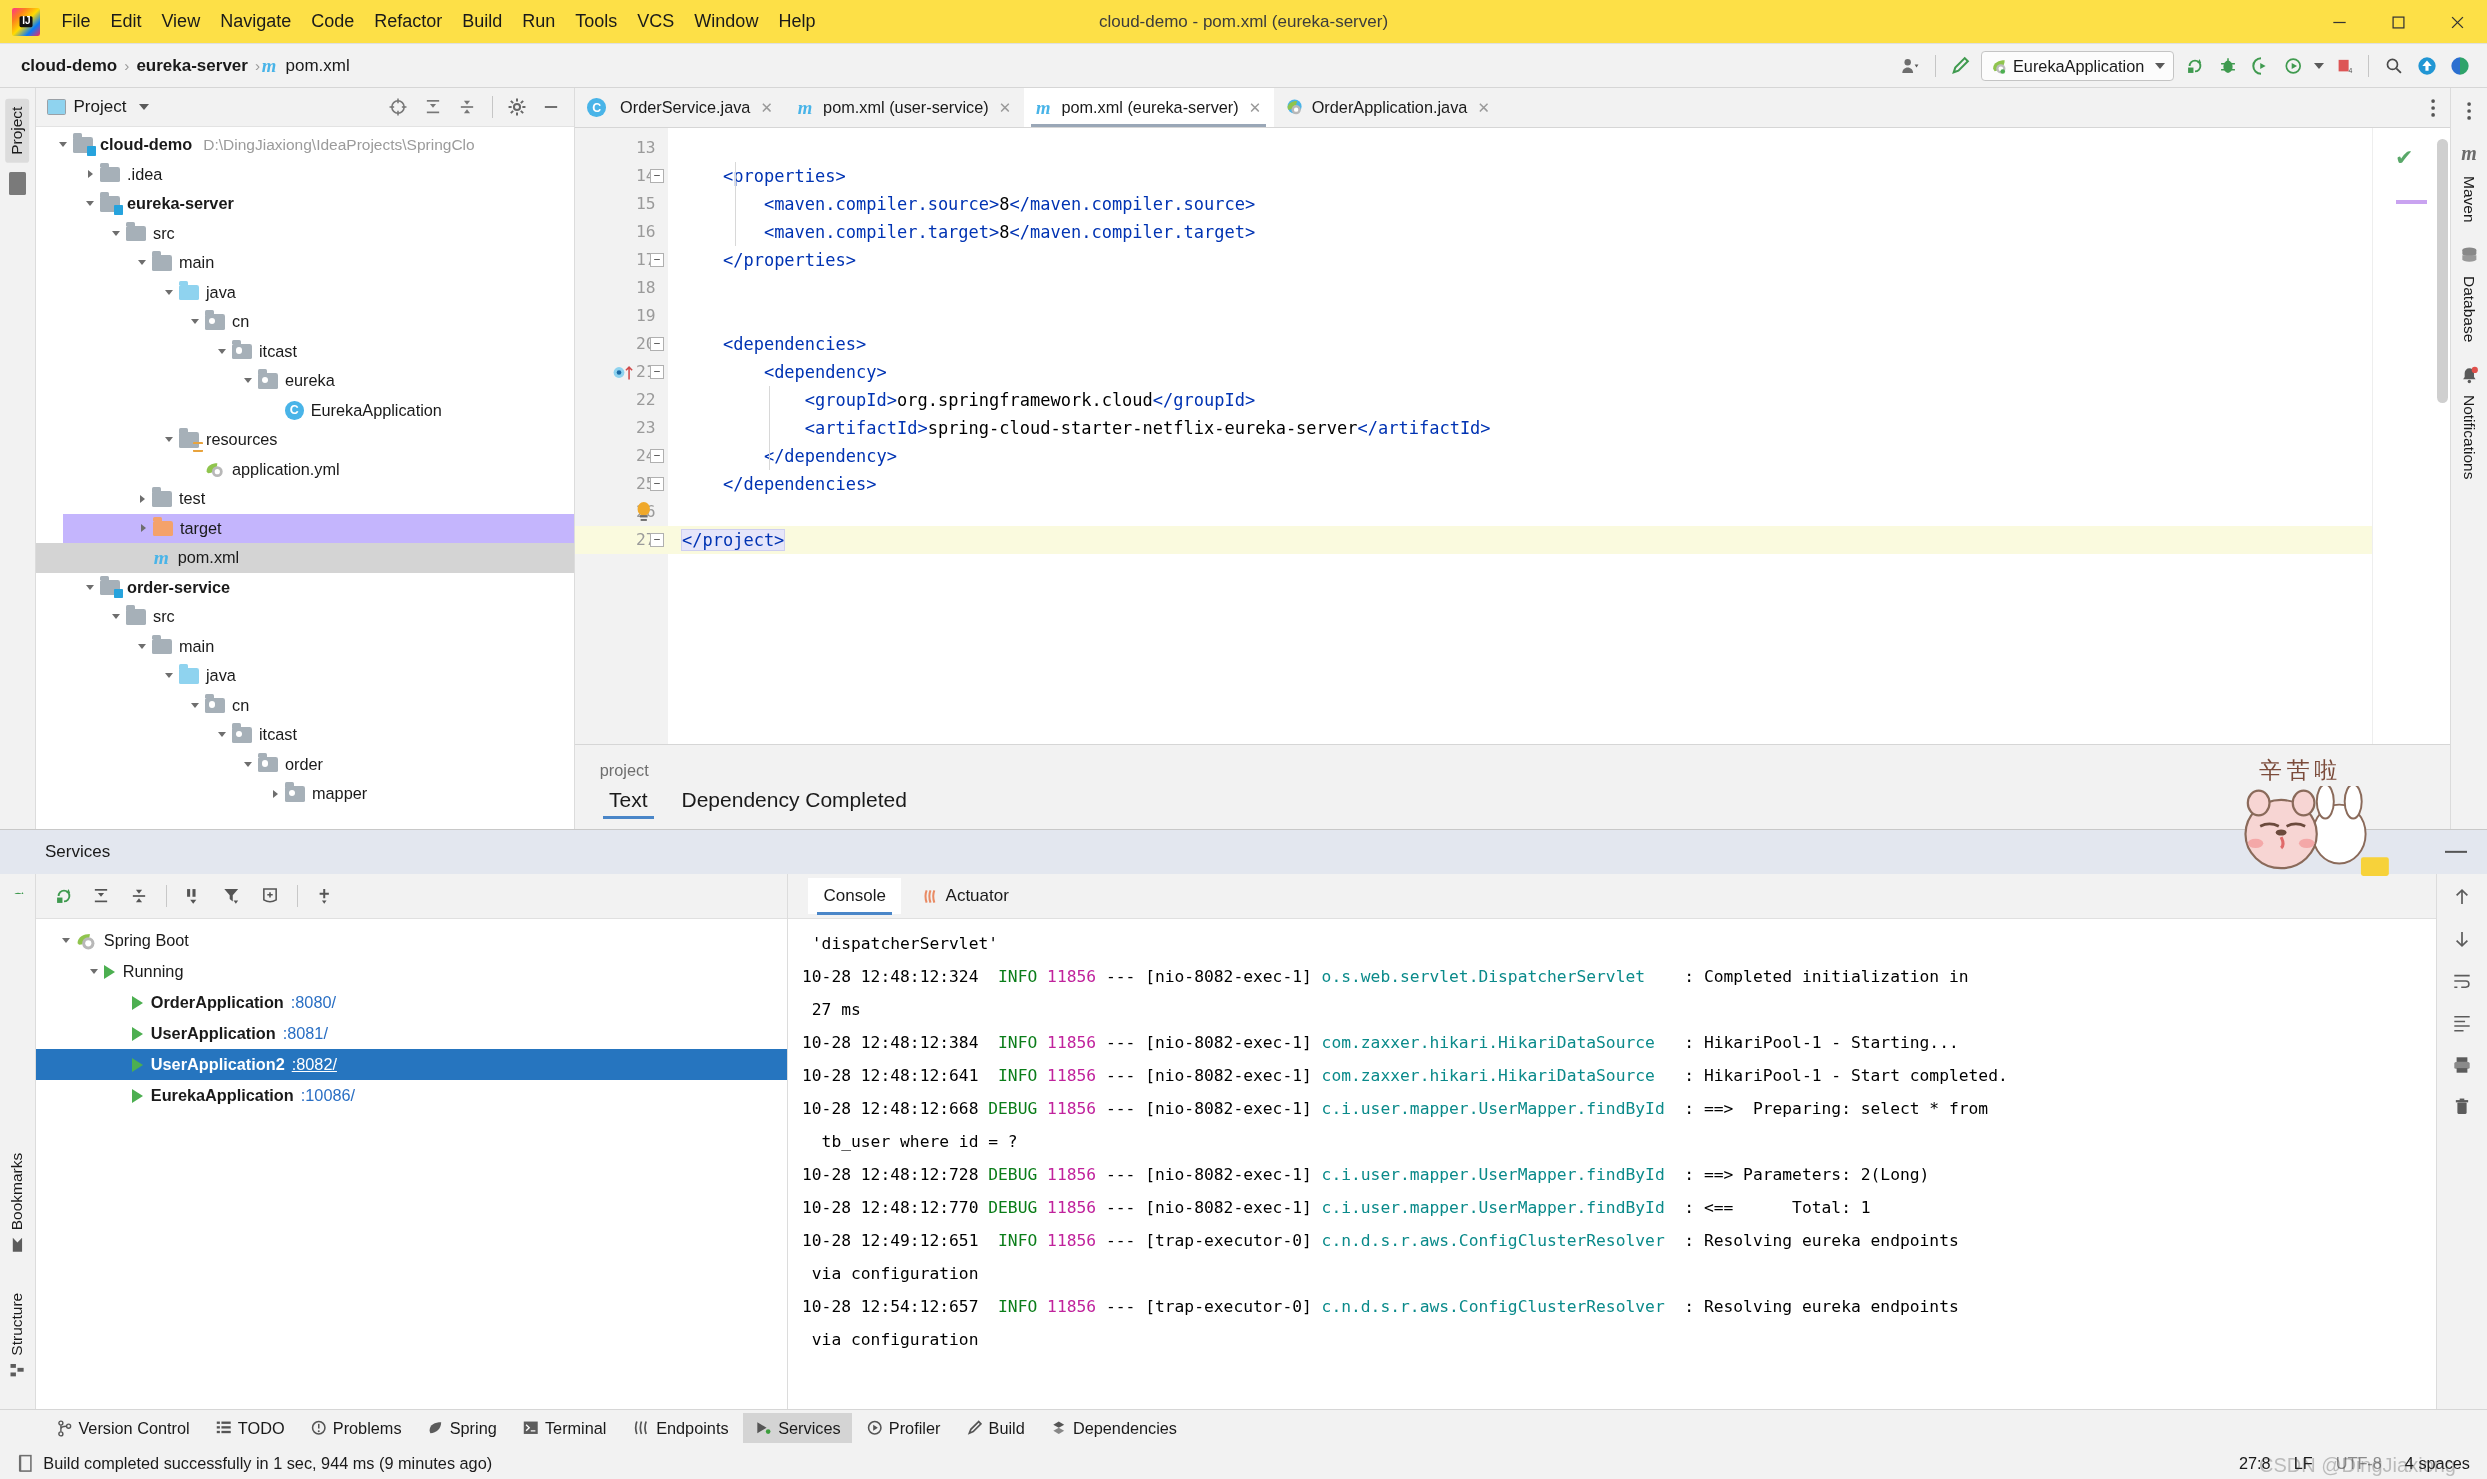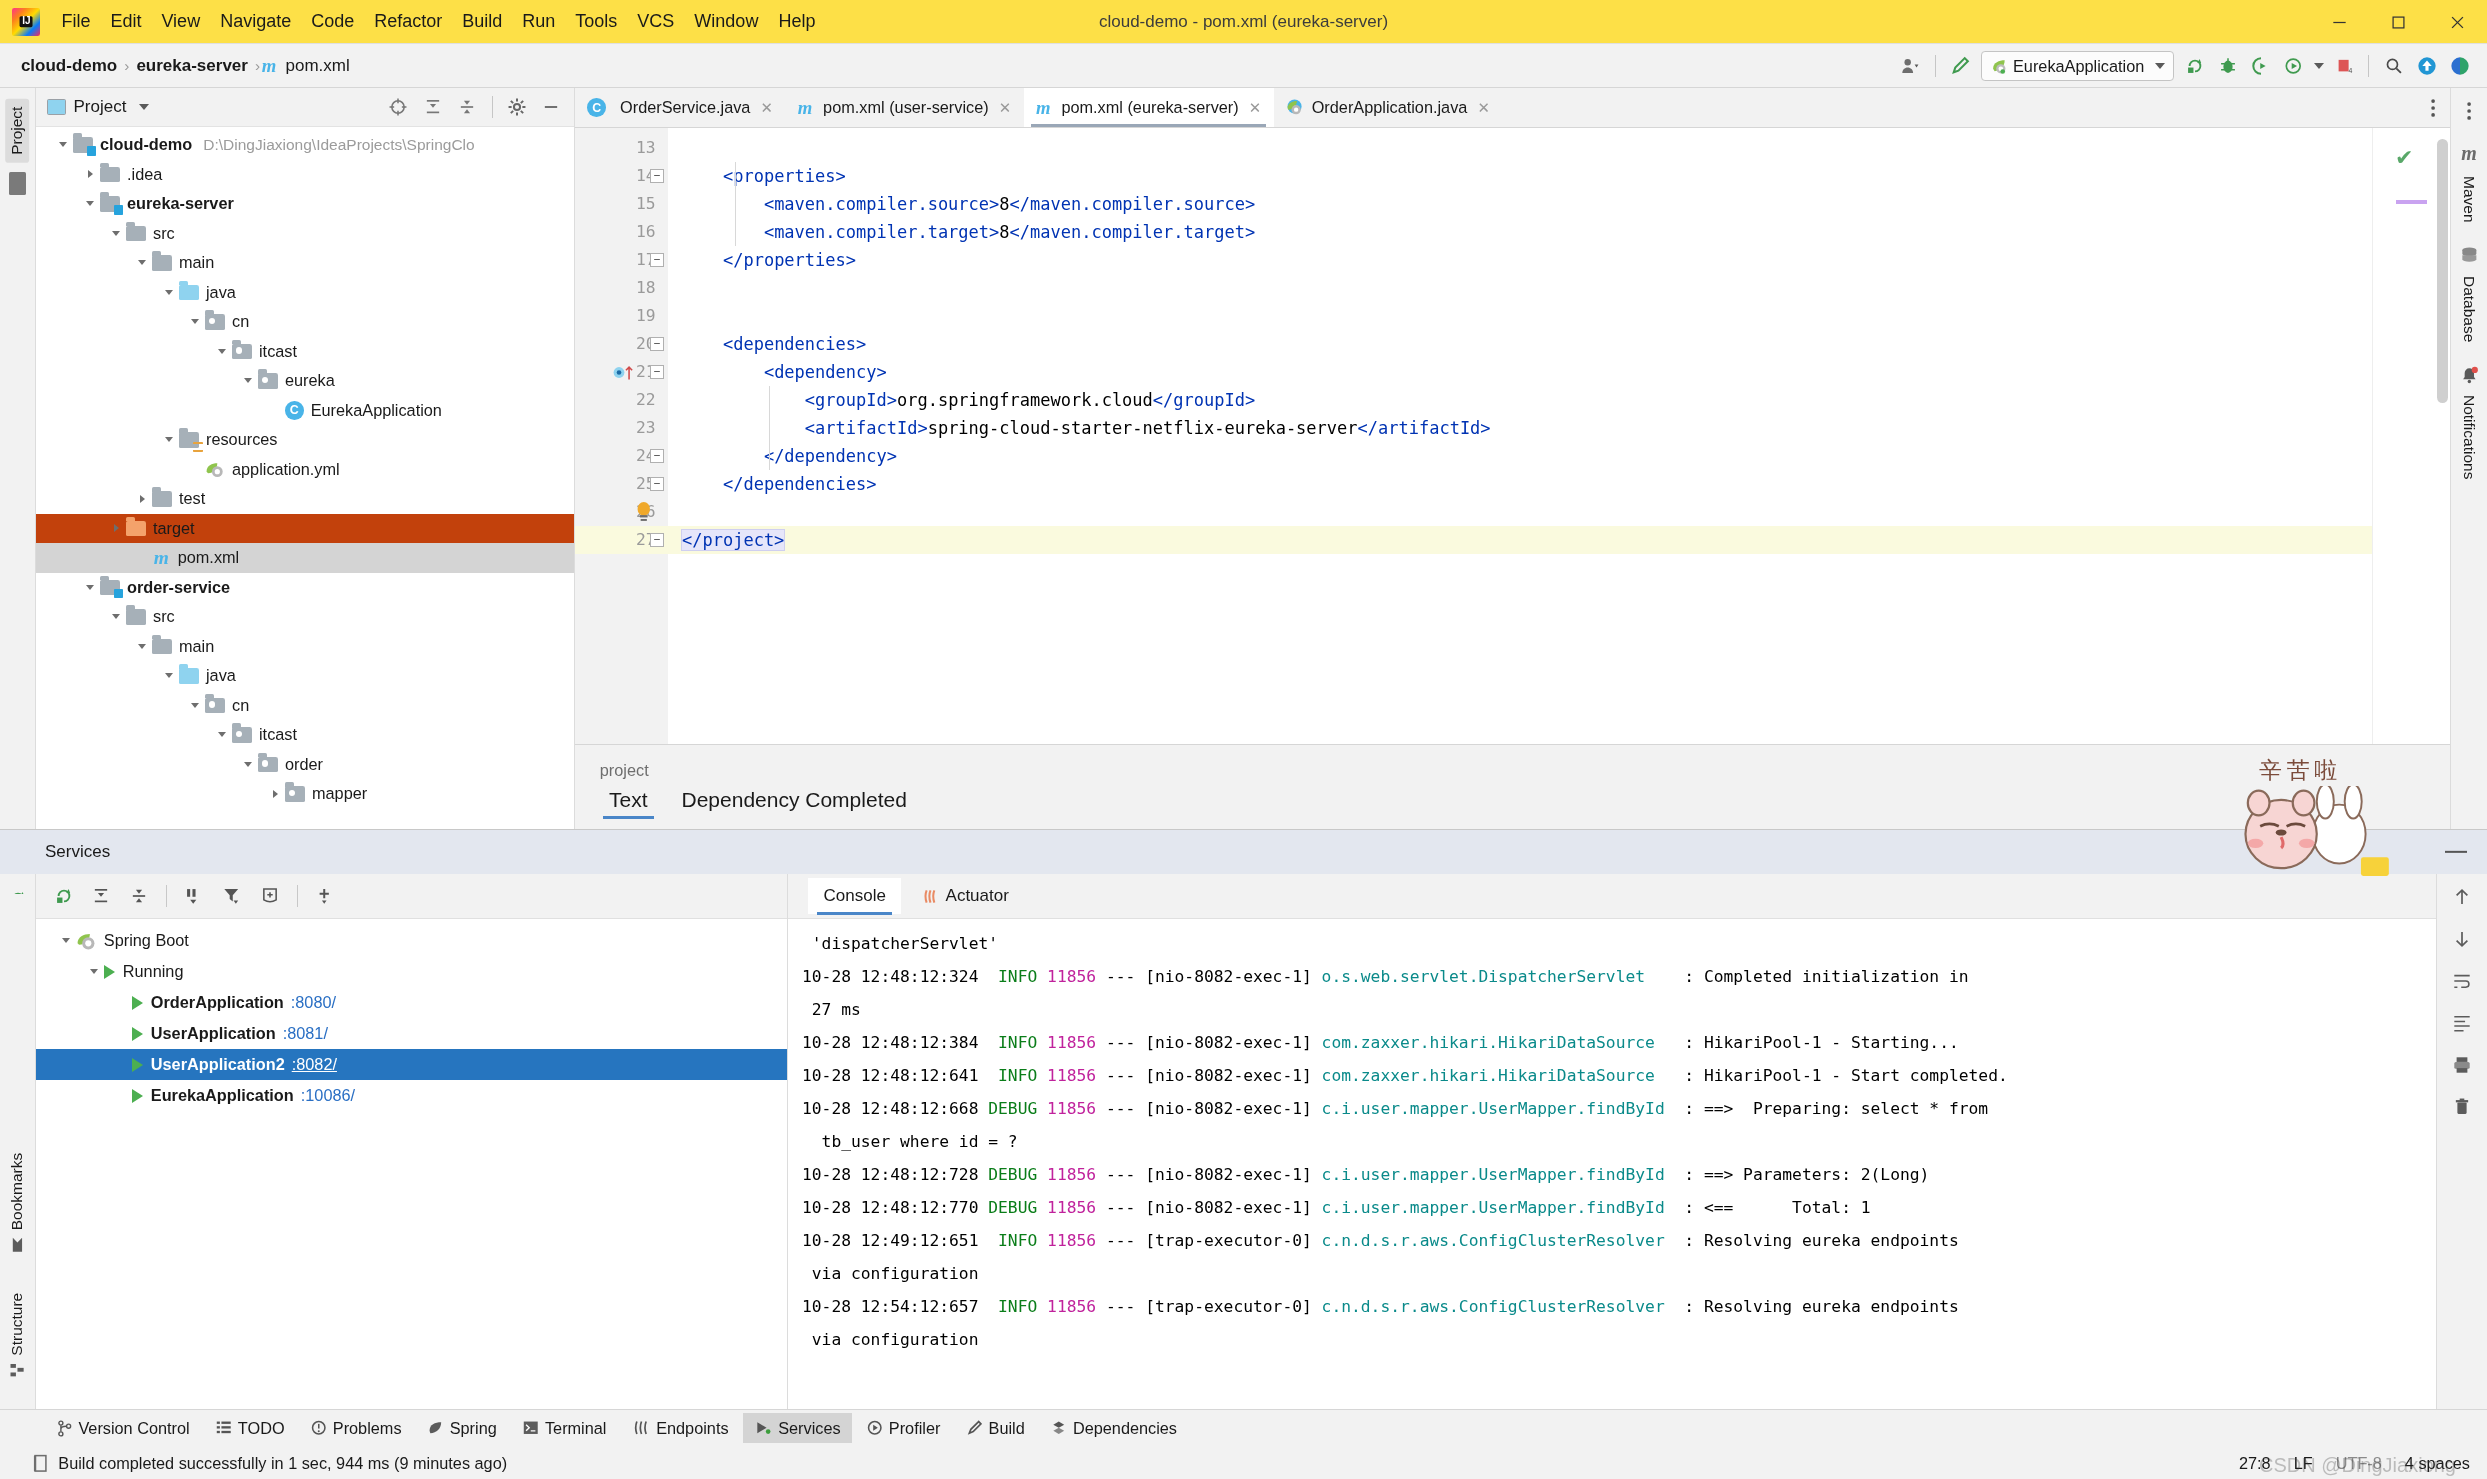--- a/index.html
+++ b/index.html
@@ -113,21 +113,21 @@
     border-right: 5.4px solid transparent; border-top: 6.2px solid #5a5a5a;
     margin-left: 12.4px;
   }
   .pp-tools { margin-left: auto; display: flex; align-items: center; gap: 1.6px; }
   .tree { flex: 1; overflow: hidden; padding-top: 3.1px; font-size: 16.3px; }
   .trow {
     display: flex; align-items: center; height: 29.5px; white-space: nowrap;
     padding-right: 4.7px; cursor: default;
   }
   .trow.sel-grey { background: #d4d4d4; }
-  .trow.sel-yellow { background: #c2410c; }
+  .trow.sel-yellow { background: #c4b5fd; margin-left: 27px; }
   .tw { width: 20px; display: inline-flex; justify-content: center; flex: 0 0 auto; }
   .arrow {
     display: inline-block; width: 0; height: 0; border-left: 4.7px solid transparent;
     border-right: 4.7px solid transparent; border-top: 5.4px solid #6e6e6e;
   }
   .arrow.right {
     border-left: 5.4px solid #6e6e6e; border-top: 4.7px solid transparent;
     border-bottom: 4.7px solid transparent; border-right: none;
   }
   .folder {
@@ -348,21 +348,21 @@
     height: 37px; background: #f2f2f2; display: flex; align-items: center;
     padding-left: 45px; border-top: 0.8px solid #d6d6d6;
   }
   .tw-item {
     display: flex; align-items: center; gap: 6.2px; font-size: 16.3px;
     color: #1a1a1a; padding: 5.4px 11.7px; margin-right: 3.1px; position: relative;
   }
   .tw-item.active { background: #d4d4d4; }
   .statusbar {
     height: 34px; background: #f2f2f2; display: flex; align-items: center;
-    padding: 0 32px; font-size: 16.3px; color: #1a1a1a; position: relative;
+    padding: 0 17px; font-size: 16.3px; color: #1a1a1a; position: relative;
   }
   .sb-right {
     position: absolute; right: 17px; display: flex; align-items: center; gap: 23px;
   }
   .sb-dim { color: #8a8a8a; }
   .watermark {
     position: absolute; right: 31px; bottom: 3.1px; font-size: 20px;
     color: rgba(60,60,60,0.30); white-space: nowrap; pointer-events: none;
   }
   svg { display: block; }

